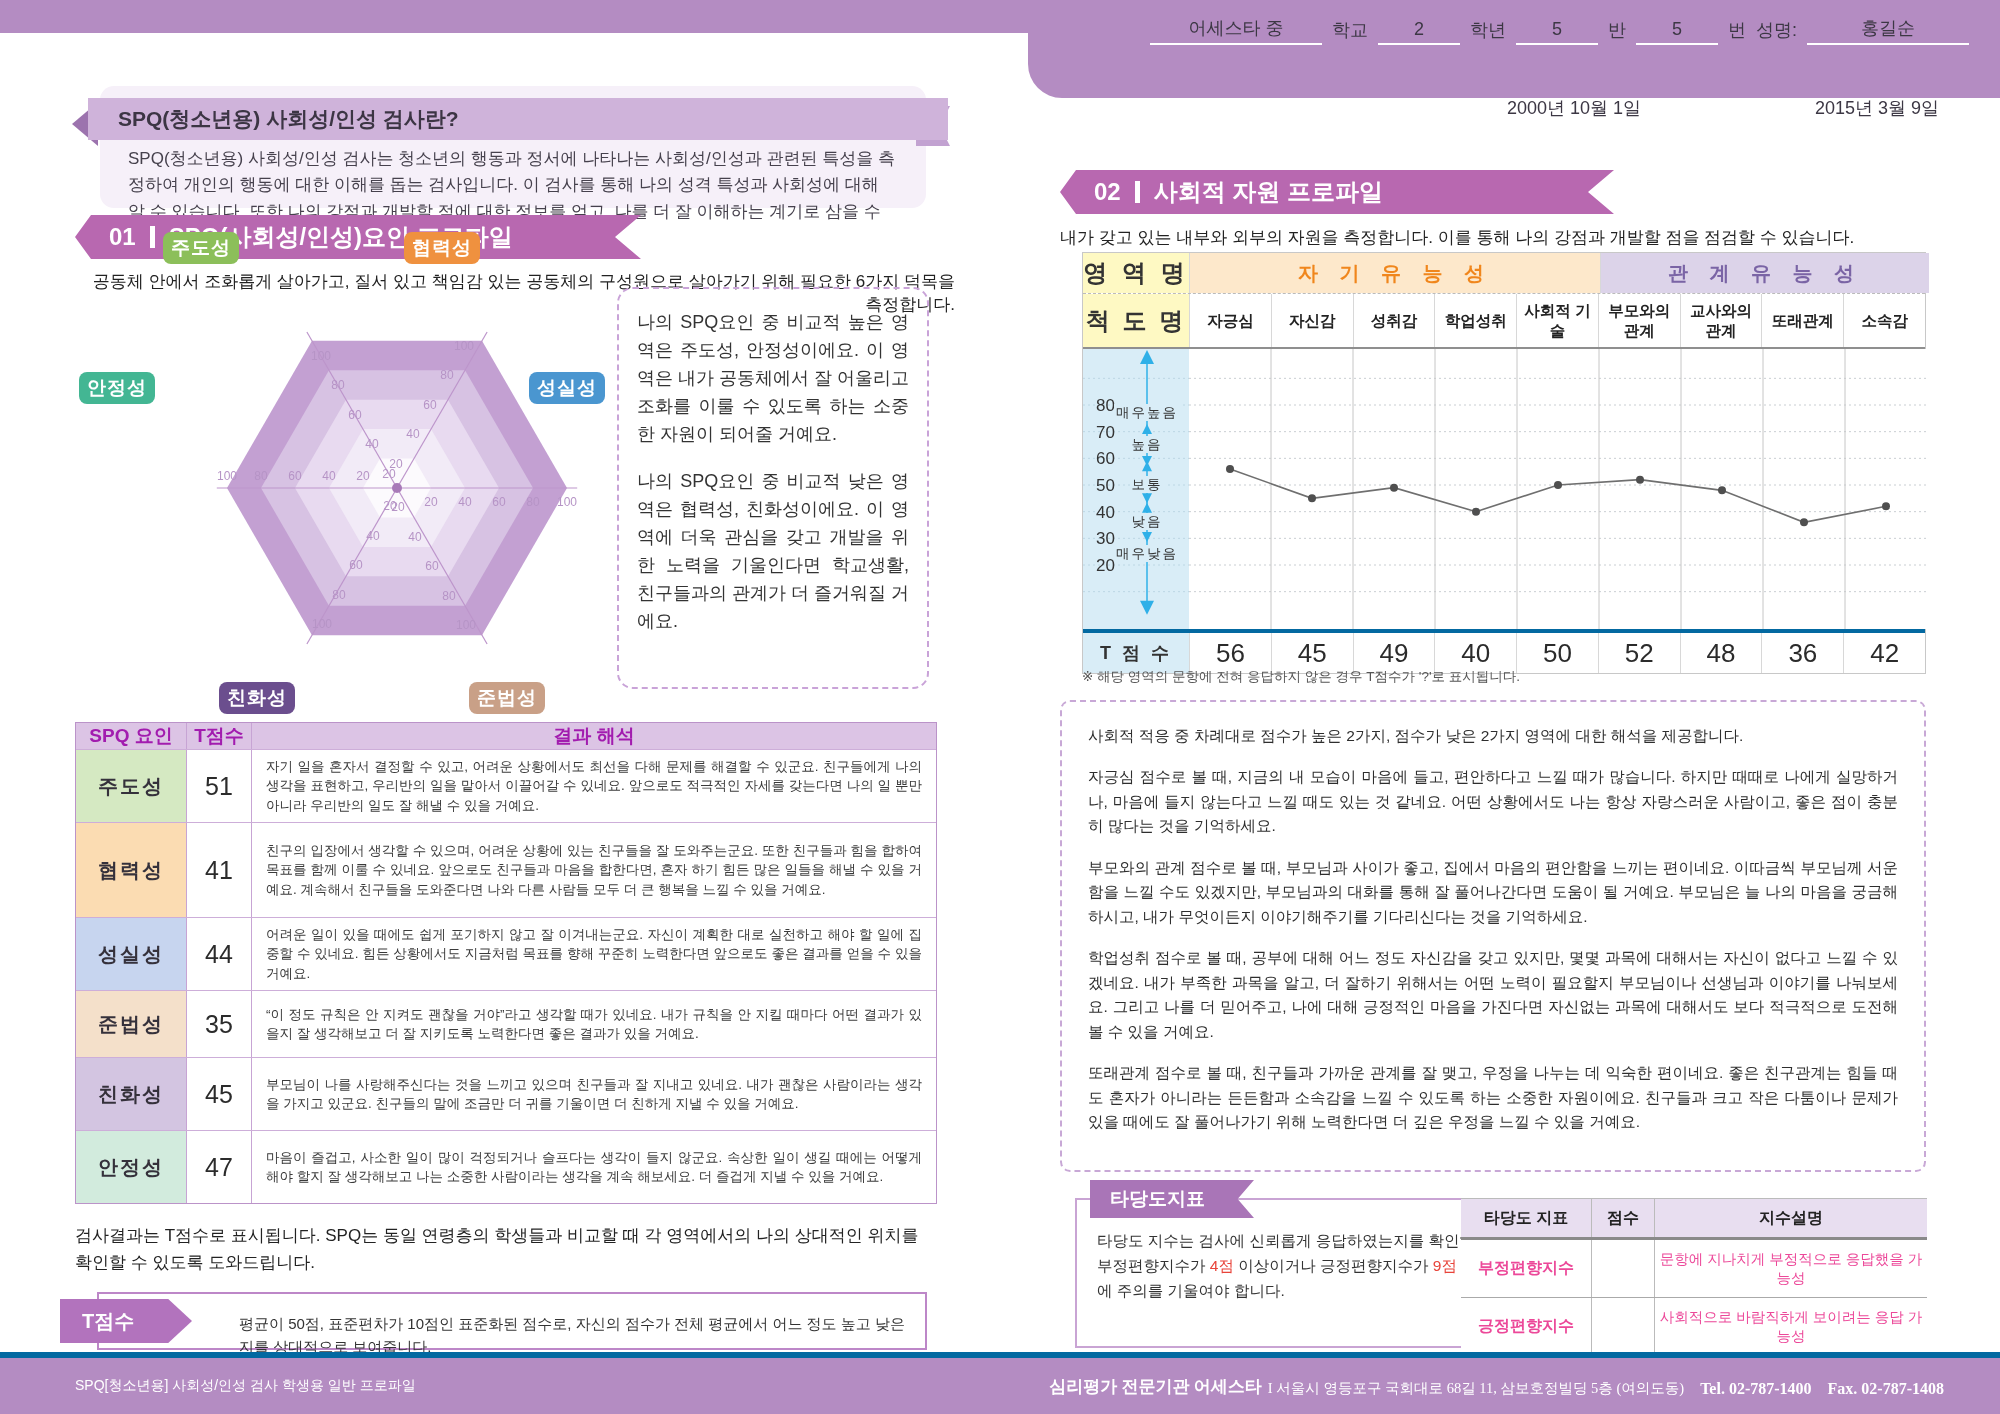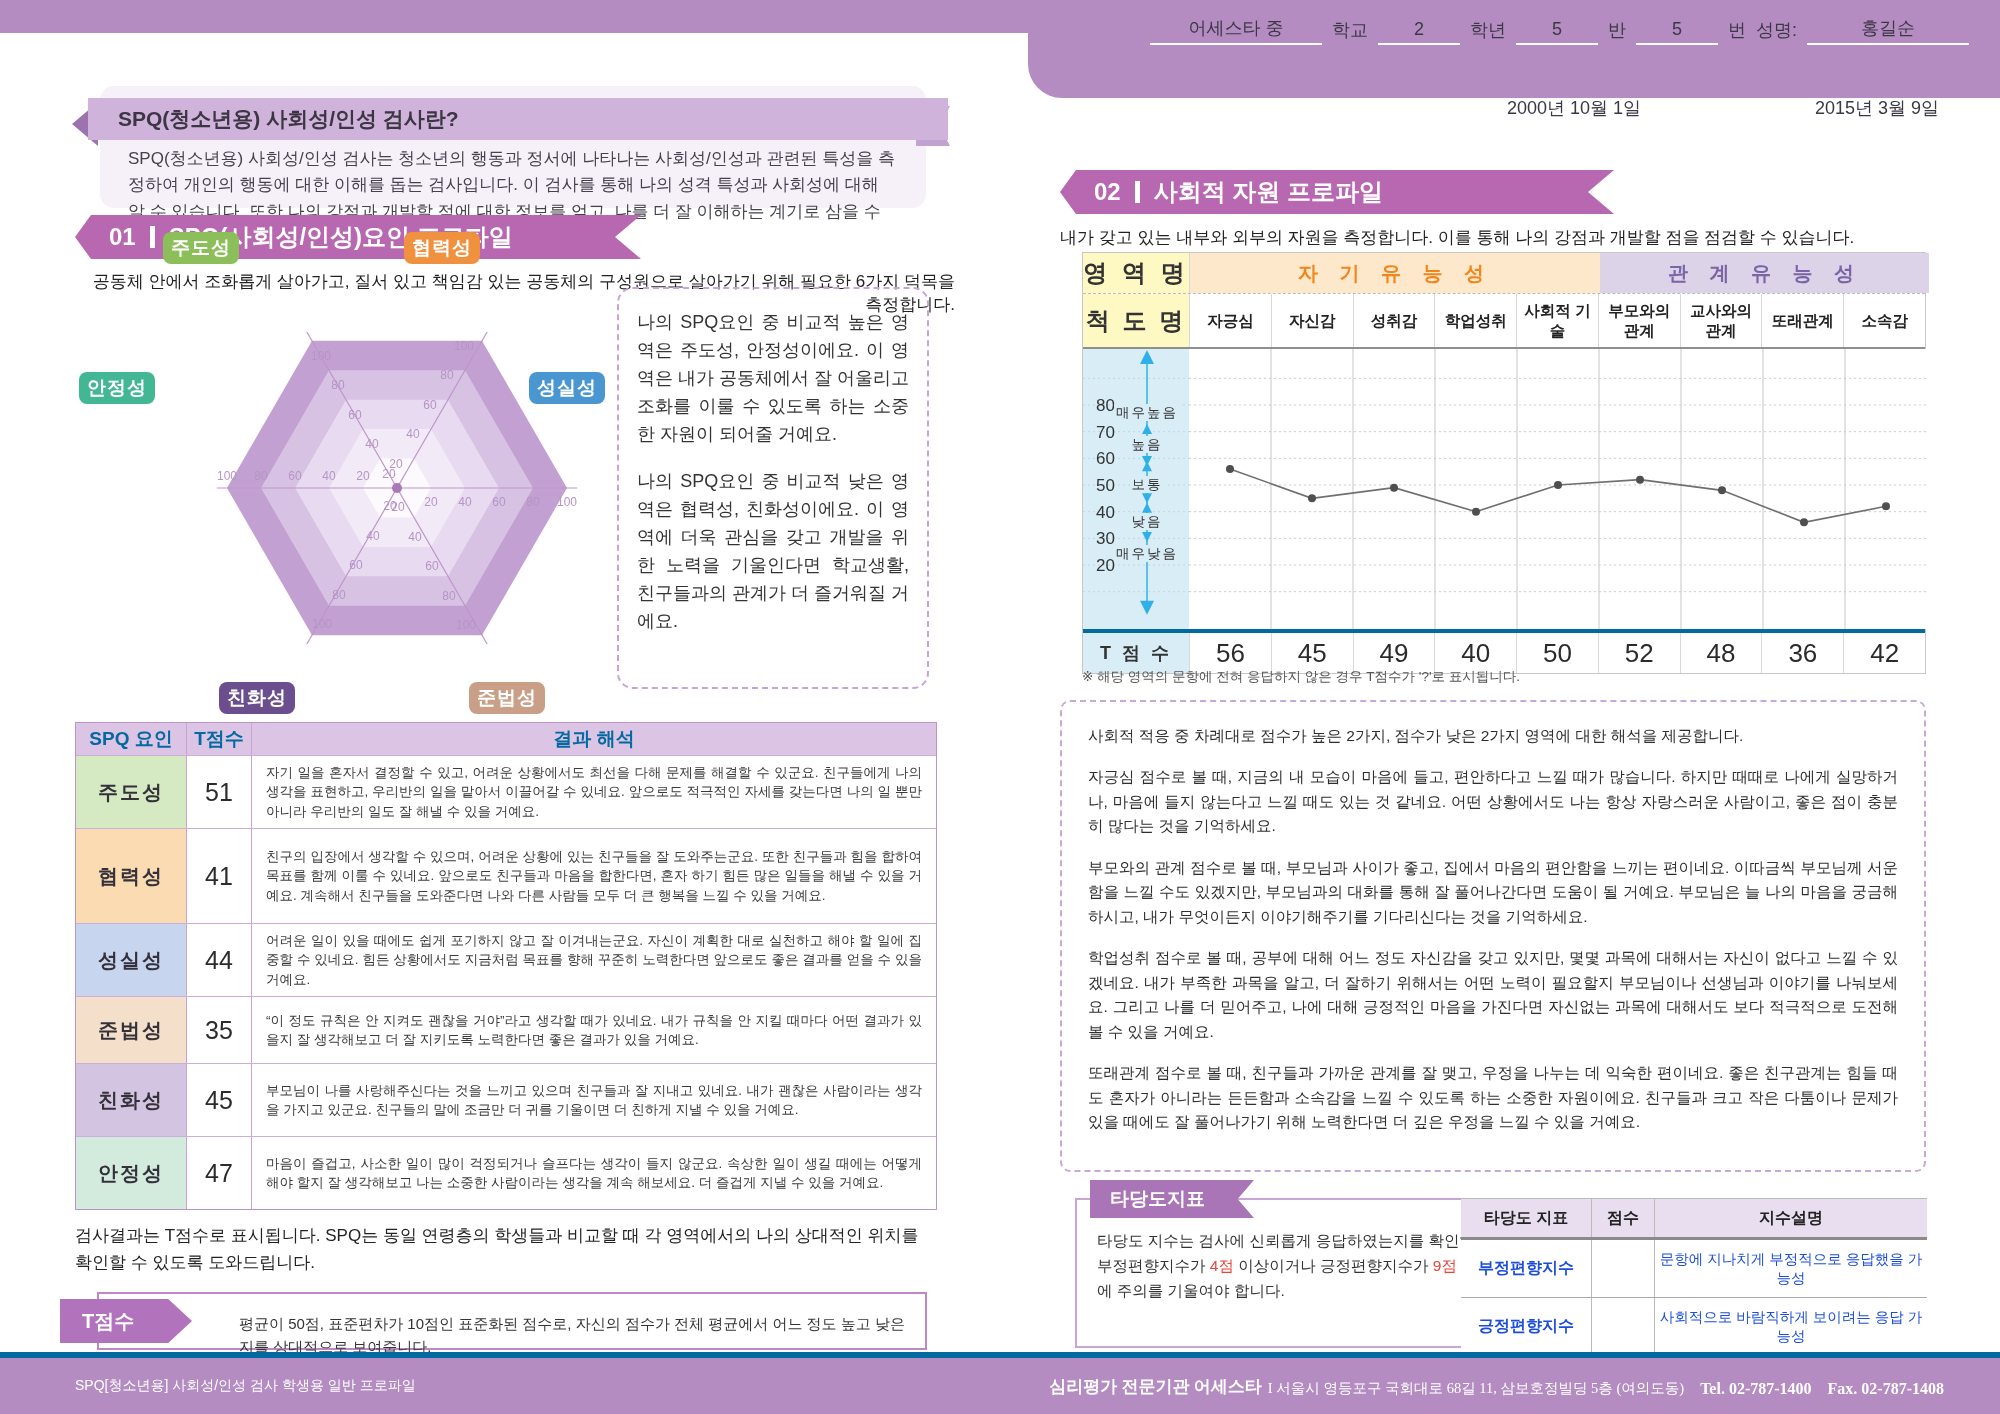--- a/index.html
+++ b/index.html
@@ -40,21 +40,21 @@
   .p-blue{background:#4a96d0;} .p-purple{background:#6b4e8e;} .p-tan{background:#c9a087;}
   .rlab{font-size:12px;fill:#b694c6;text-anchor:middle;}
 
   .comment-box{left:617px;top:287px;width:312px;height:402px;border:2px dashed #c9a3d8;
       border-radius:16px;padding:20px 18px;box-sizing:border-box;font-size:18px;line-height:1.55;
       color:#333;text-align:justify;}
   .comment-box p{margin:0 0 20px 0;}
 
   
   .spq-table{left:75px;top:722px;width:862px;border:1.5px solid #bb93c9;box-sizing:border-box;}
-  .shead{display:flex;background:#dcc4e5;font-weight:bold;font-size:19px;color:#0369a1;height:32px;}
+  .shead{display:flex;background:#dcc4e5;font-weight:bold;font-size:19px;color:#a21caf;height:26px;}
   .shead>div{display:flex;align-items:center;justify-content:center;}
   .srow{display:flex;border-top:1.5px solid #cdaed9;overflow:hidden;}
   .c1{width:110px;flex:none;} .c2{width:64px;flex:none;} .c3{flex:1;}
   .fcell{width:110px;flex:none;display:flex;align-items:center;justify-content:center;
       font-size:20px;font-weight:bold;color:#35313b;letter-spacing:2px;}
   .tcell{width:64px;flex:none;display:flex;align-items:center;justify-content:center;
       font-size:25px;color:#2b2b2b;border-left:1.5px solid #c7a4d4;border-right:1.5px solid #c7a4d4;background:#fff;}
   .xcell{flex:1;display:flex;align-items:center;padding:6px 14px;font-size:13.5px;line-height:1.42;
       color:#3a3a3a;background:#fff;text-align:justify;}
   .f0{background:#d5e9c2;} .f1{background:#fbdcb2;} .f2{background:#c7d5ef;}
@@ -101,21 +101,21 @@
   .vflag{left:1090px;top:1180px;width:164px;height:38px;background:#a975b7;color:#ffffff;font-weight:bold;
       font-size:19px;display:flex;align-items:center;padding-left:20px;box-sizing:border-box;
       clip-path:polygon(0 0,100% 0,90% 50%,100% 100%,0 100%);z-index:2;}
   .vbox{left:1075px;top:1198px;width:562px;height:150px;border:2px solid #c9a4d4;box-sizing:border-box;
       padding:28px 18px 0 20px;font-size:15.5px;line-height:1.62;color:#333;}
   .red{color:#e8443a;}
   .vtable{left:1461px;top:1198px;width:466px;box-sizing:border-box;border-top:1.5px solid #bbb;}
   .vthead{display:flex;height:38px;background:#e8def0;border-bottom:3px solid #8a8a8a;font-weight:bold;font-size:16px;color:#222;}
   .vthead>div,.vtrow>div{display:flex;align-items:center;justify-content:center;text-align:center;}
   .vc1{width:130px;flex:none;} .vc2{width:62px;flex:none;border-left:1px solid #bbb;border-right:1px solid #bbb;} .vc3{flex:1;}
-  .vtrow{display:flex;height:57px;border-bottom:1.5px solid #aaa;font-size:14.5px;color:#1d4ed8;background:#fff;}
+  .vtrow{display:flex;height:57px;border-bottom:1.5px solid #aaa;font-size:14.5px;color:#ec4899;background:#fff;}
   .vtrow .vc1{font-weight:bold;font-size:16px;}
 
   
   .footer{left:0;top:1352px;width:2000px;height:62px;background:#b48cc2;border-top:6px solid #0369a1;
       box-sizing:border-box;display:flex;align-items:center;justify-content:space-between;
       padding:0 56px 0 75px;color:#fff;}
   .f-left{font-size:14px;}
   .f-right{font-size:14.5px;display:flex;align-items:flex-end;gap:6px;white-space:nowrap;font-family:Liberation Serif, serif;}
   .f-org{font-weight:bold;font-size:17px;}
   .f-tel{font-weight:bold;font-size:16px;margin-left:10px;}

